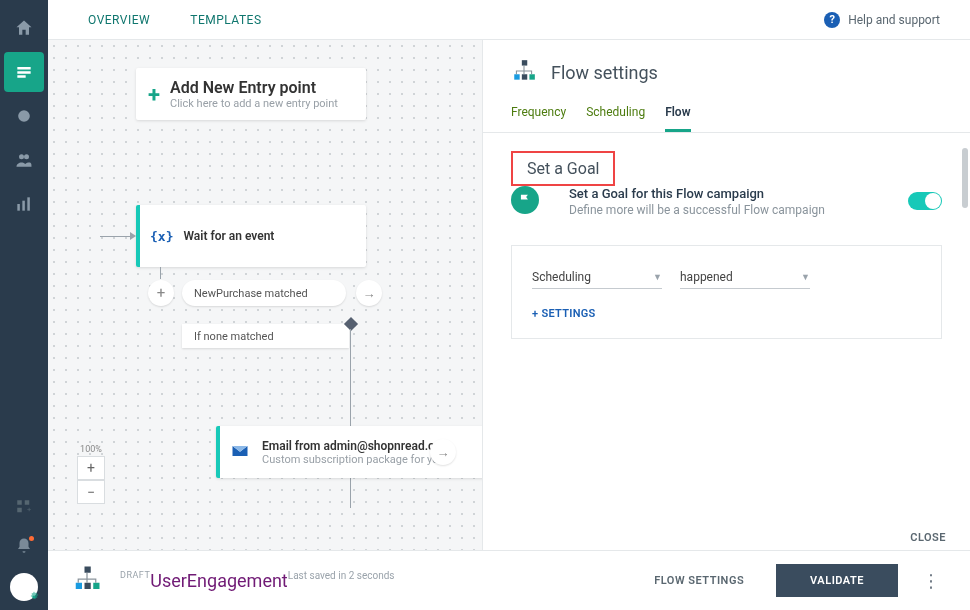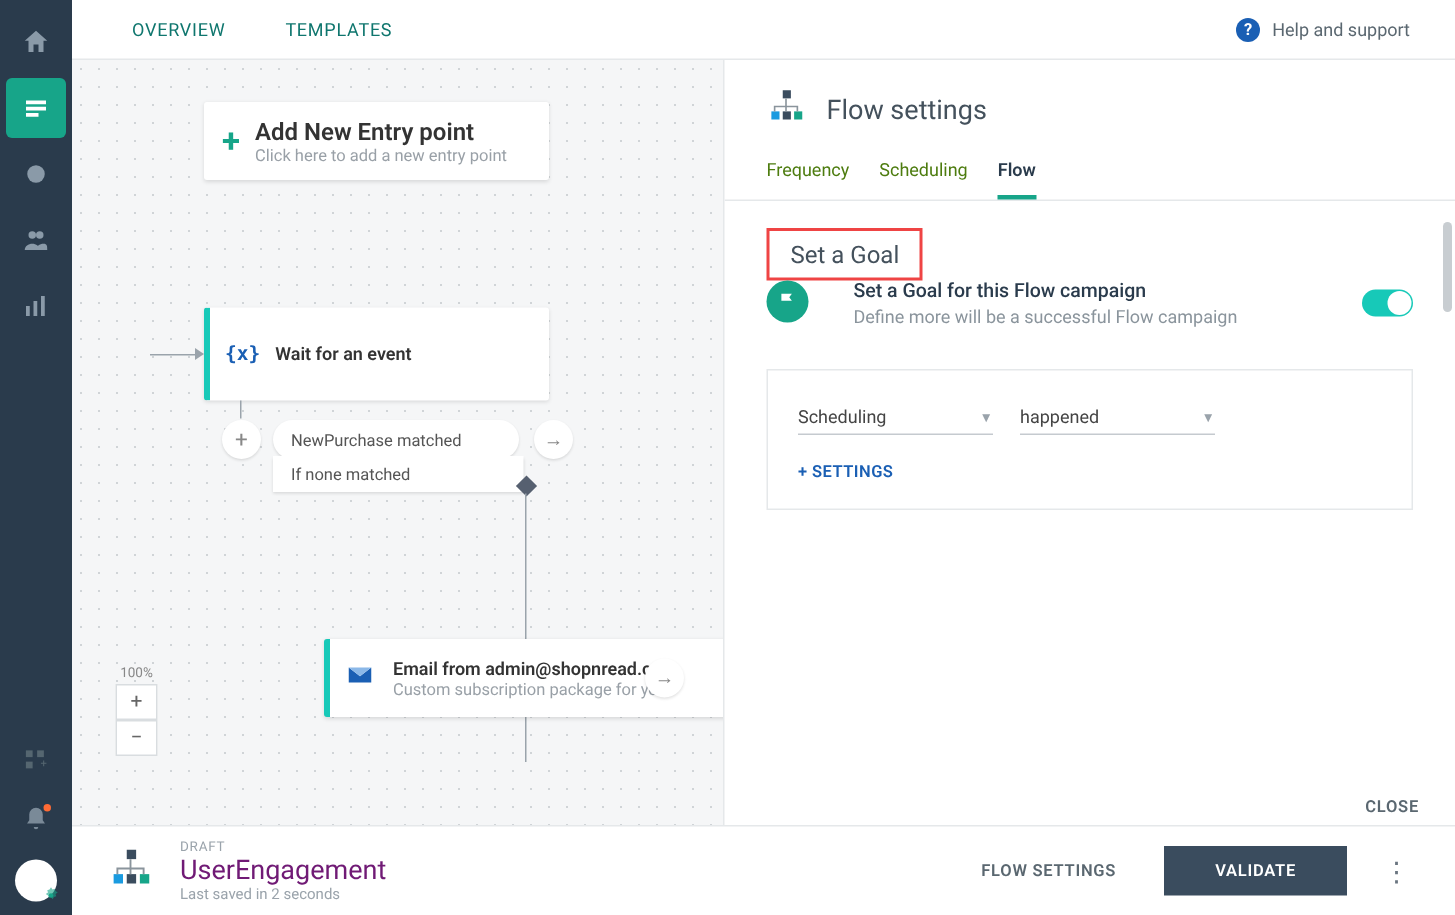--- a/index.html
+++ b/index.html
@@ -39,21 +39,21 @@
   .entry-title { font-size:16px; font-weight:600; color:#333; }
   .entry-sub { font-size:11px; color:#99a0a7; }
 
   .wait-card { left:88px; top:165px; width:230px; height:62px; display:flex; align-items:center; padding:0 10px; gap:10px; border-left:4px solid #17c9b8; }
   .wait-icon { color:#1a5fb4; font-size:13px; font-weight:600; font-family:monospace; }
   .wait-title { font-size:12px; font-weight:600; color:#333; }
 
   .pill { background:#fff; border-radius:14px; height:26px; box-shadow:0 1px 2px rgba(0,0,0,.12); position:absolute; display:flex; align-items:center; padding:0 12px; font-size:11px; color:#555; }
   .pill-plus { left:100px; top:240px; width:26px; height:26px; border-radius:50%; justify-content:center; padding:0; font-size:15px; color:#888; cursor:pointer; }
   .pill-purchase { left:134px; top:240px; width:164px; }
-  .pill-none { left:134px; top:264px; width:167px; border-radius:0; height:24px; }
+  .pill-none { left:134px; top:284px; width:167px; border-radius:0; height:24px; }
   .pill-arrow { position:absolute; width:26px; height:26px; border-radius:50%; background:#fff; box-shadow:0 1px 2px rgba(0,0,0,.12); display:flex; align-items:center; justify-content:center; color:#888; cursor:pointer; }
   .pill-arrow1 { left:308px; top:240px; }
   .diamond { position:absolute; left:298px; top:279px; width:10px; height:10px; background:#566070; transform:rotate(45deg); }
 
   .email-card { left:168px; top:386px; width:280px; height:52px; display:flex; align-items:center; padding:0 10px; gap:12px; border-left:4px solid #17c9b8; }
   .email-icon { color:#1a5fb4; }
   .email-icon svg { width:20px; height:20px; }
   .email-texts { display:flex; flex-direction:column; }
   .email-title { font-size:12px; font-weight:600; color:#333; }
   .email-sub { font-size:11px; color:#99a0a7; }
@@ -91,21 +91,21 @@
   .goal-form { margin-top:28px; border:1px solid #e5e8ea; padding:20px 20px 18px 20px; }
   .selects { display:flex; gap:18px; margin-bottom:18px; }
   .sel { flex:0 0 130px; border-bottom:1px solid #c5cacf; padding:4px 0; display:flex; justify-content:space-between; align-items:center; font-size:12px; color:#444; cursor:pointer; }
   .sel-caret { color:#9aa3ab; font-size:9px; }
   .prop-link { font-size:11px; font-weight:600; color:#1a5fb4; letter-spacing:.3px; cursor:pointer; }
   .close-link { position:absolute; right:24px; bottom:6px; font-size:11px; font-weight:600; letter-spacing:.5px; color:#5a6770; cursor:pointer; }
 
   
   .footer { height:60px; border-top:1px solid #e5e8ea; display:flex; align-items:center; padding:0 24px; gap:18px; }
   .footer-icon svg { width:30px; height:30px; }
-  .footer-texts { display:flex; flex-direction:column; }
+  .footer-texts { display:flex; flex-direction:row; }
   .footer-draft { font-size:9px; letter-spacing:.5px; color:#9aa3ab; }
   .footer-name { font-size:18px; color:#701a75; }
   .footer-saved { font-size:10px; color:#9aa3ab; }
   .footer-spacer { flex:1; }
   .flow-settings-btn { font-size:11px; font-weight:600; letter-spacing:.5px; color:#5a6770; cursor:pointer; padding:8px 14px; }
   .validate-btn { font-size:11px; font-weight:600; letter-spacing:.5px; color:#fff; background:#3a4c5e; padding:10px 34px; cursor:pointer; }
   .kebab { font-size:18px; color:#6a7580; cursor:pointer; padding:0 6px; }
 </style>
 </head>
 <body>

